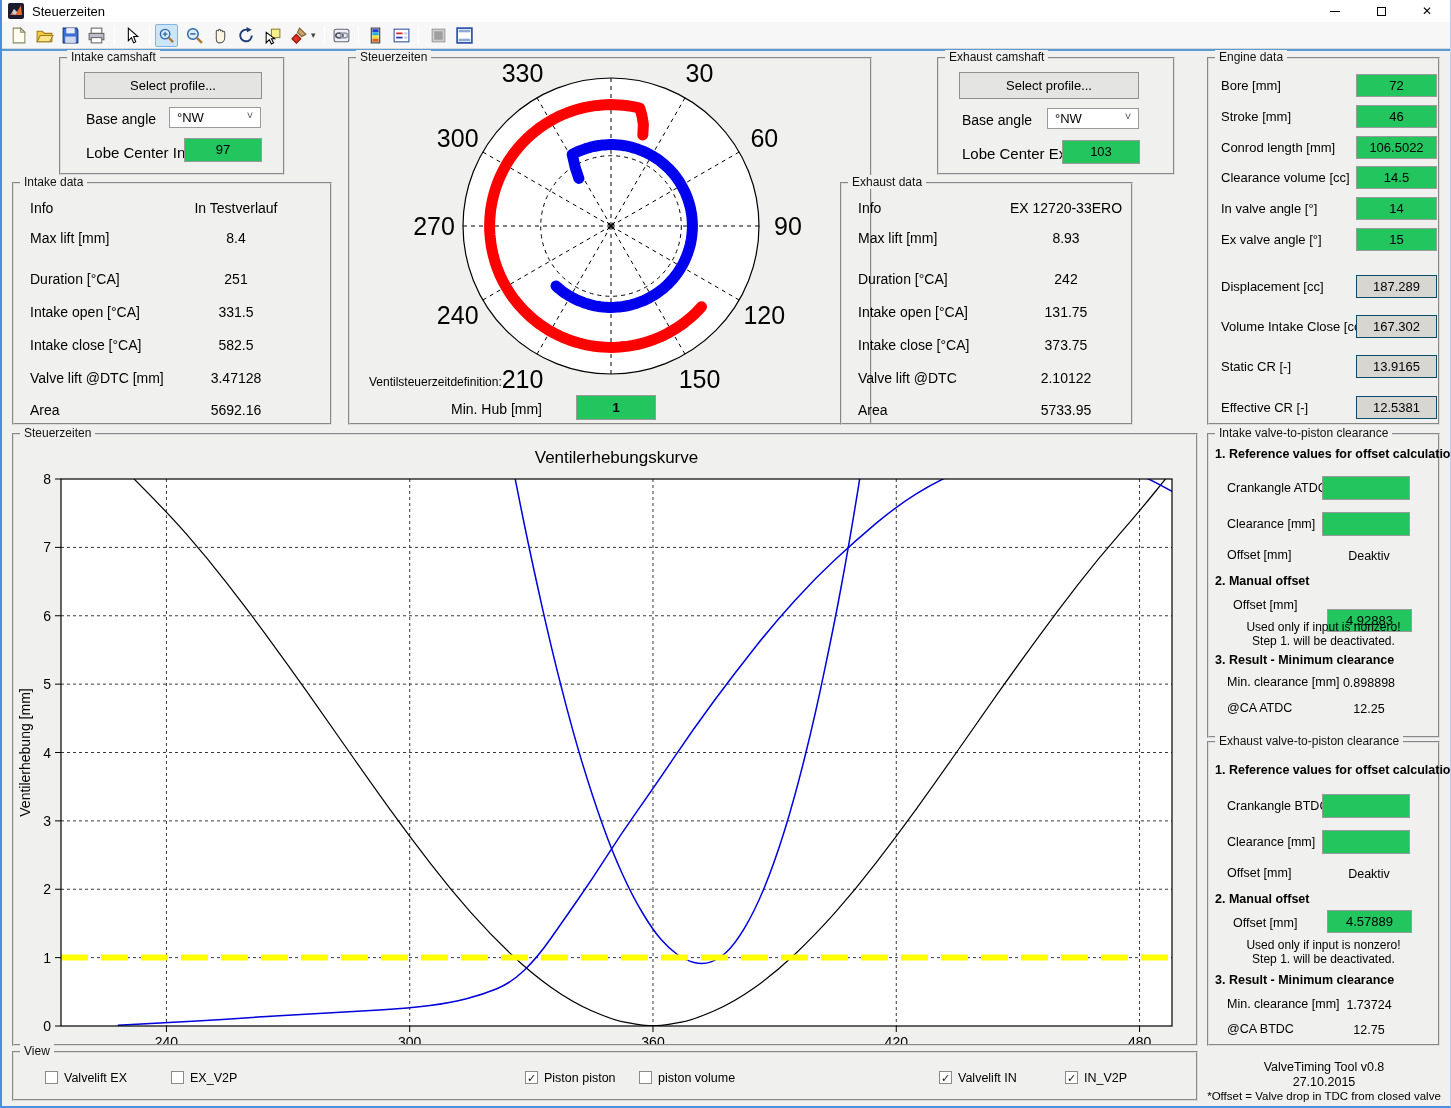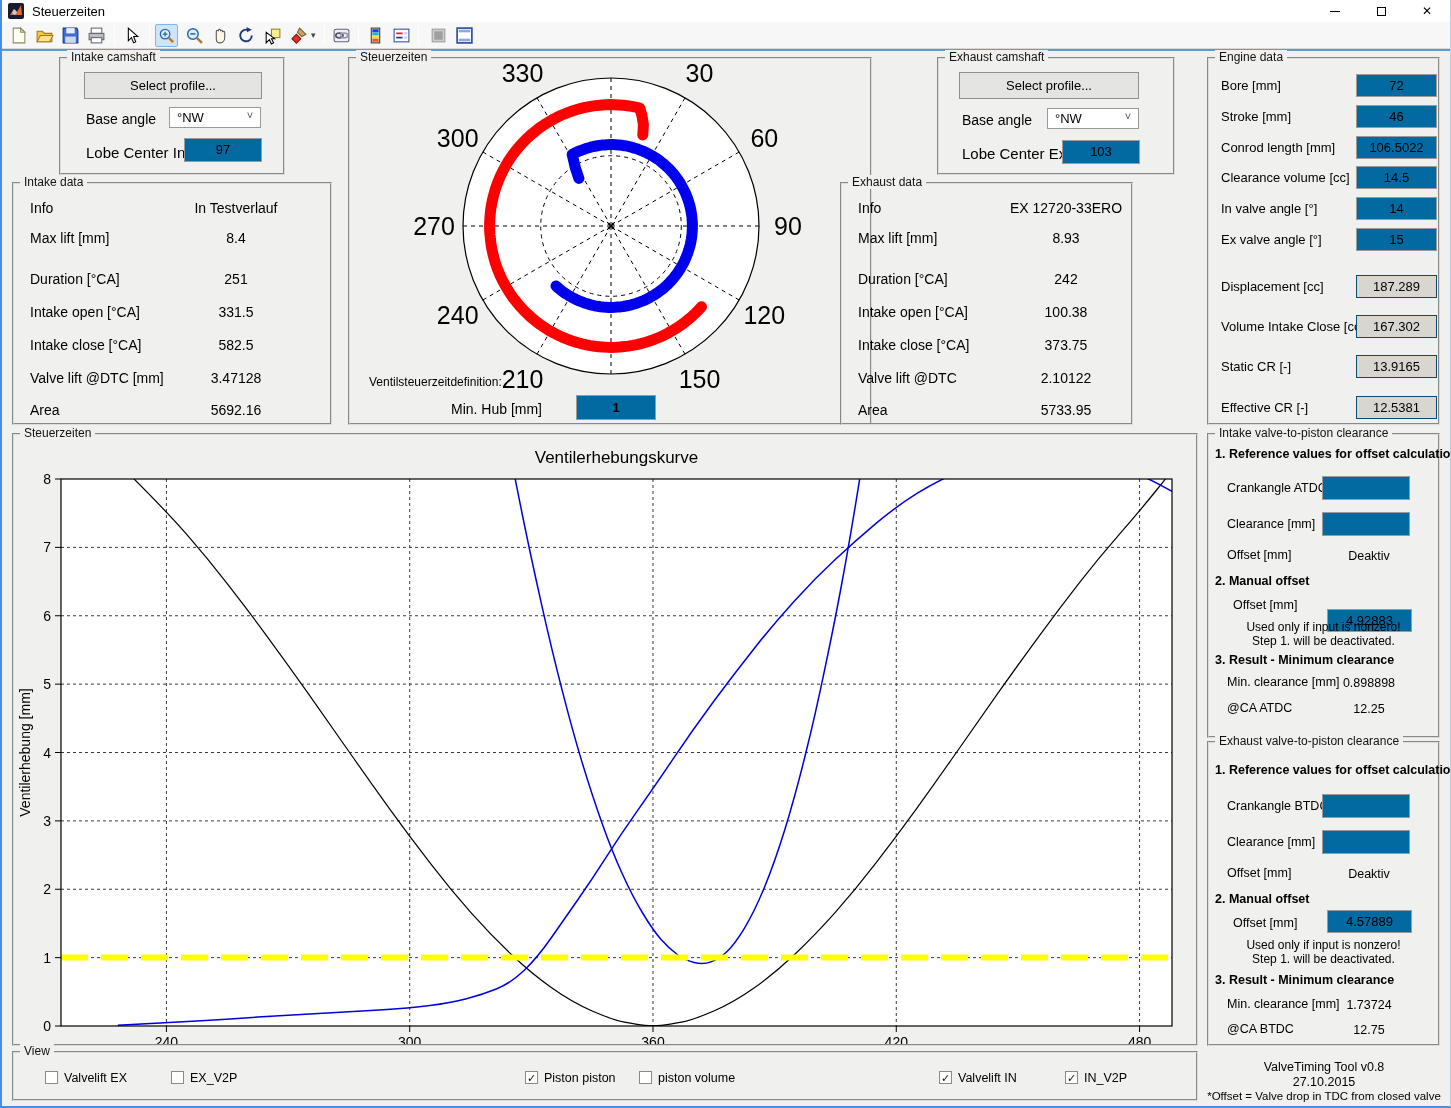--- a/index.html
+++ b/index.html
@@ -19,21 +19,21 @@
   #toolbar { position:absolute; left:0; top:22px; right:0; height:27px; background:#f7f7f7; border-bottom:1px solid #d8d8d8; }
   #toolbar-accent { position:absolute; left:0; top:49px; right:0; height:2px; background:#5a9bd5; }
   .ticon { position:absolute; top:2px; width:23px; height:23px; padding:2px; }
   .ticon.selected { background:#cde6f7; border:1px solid #7eb4ea; border-radius:2px; }
   .tsep { position:absolute; top:4px; width:1px; height:19px; background:#c9c9c9; border-right:1px solid #fff; }
   
   #client { position:absolute; left:0; top:51px; right:0; bottom:0; background:#f0f0ee; }
   .groupbox { position:absolute; border:2px groove #dcdcdc; }
   .gb-title { position:absolute; top:-9px; left:6px; background:#f0f0ee; padding:0 4px; font-size:12px; color:#111; white-space:nowrap; }
   .mbutton { position:absolute; background:#e4e4e2; border:1px solid #8f8f8f; font-size:13px; text-align:center; color:#000; }
-  .medit { position:absolute; background:#0369a1; border:1px solid #9a9a9a; font-size:13px; text-align:center; color:#000; }
+  .medit { position:absolute; background:#22c55e; border:1px solid #9a9a9a; font-size:13px; text-align:center; color:#000; }
   .mreadonly { position:absolute; background:#d8d6d1; border:1px solid #0c4a6e; font-size:13px; text-align:center; color:#000; }
   .mpopup { position:absolute; background:#fff; border:1px solid #9a9a9a; font-size:13px; color:#000; }
   .mpopup .val { position:absolute; left:7px; top:2px; }
   .mpopup .chev { position:absolute; right:2px; top:1px; width:16px; height:16px; text-align:center; color:#555; font-size:11px; }
   .lbl { position:absolute; font-size:13px; color:#000; white-space:nowrap; }
   .lbl14 { font-size:14px; }
   .bold { font-weight:bold; }
   .datarow-label { position:absolute; left:16px; font-size:14px; white-space:nowrap; }
   .datarow-value { position:absolute; font-size:14px; text-align:center; width:170px; white-space:nowrap; }
   .checkrow { position:absolute; height:16px; }
@@ -257,21 +257,21 @@
     <div class="groupbox" style="left:838px;top:131px;width:293px;height:243px">
       <span class="gb-title">Exhaust data</span>
       <div id="exhaust-rows">
           <div class="datarow-label" style="top: 16px;">Info</div>
           <div class="datarow-value" style="top: 16px; left: 139px;">EX 12720-33ERO</div>
           <div class="datarow-label" style="top: 46px;">Max lift [mm]</div>
           <div class="datarow-value" style="top: 46px; left: 139px;">8.93</div>
           <div class="datarow-label" style="top: 87px;">Duration [°CA]</div>
           <div class="datarow-value" style="top: 87px; left: 139px;">242</div>
           <div class="datarow-label" style="top: 120px;">Intake open [°CA]</div>
-          <div class="datarow-value" style="top: 120px; left: 139px;">100.38</div>
+          <div class="datarow-value" style="top: 120px; left: 139px;">131.75</div>
           <div class="datarow-label" style="top: 153px;">Intake close [°CA]</div>
           <div class="datarow-value" style="top: 153px; left: 139px;">373.75</div>
           <div class="datarow-label" style="top: 186px;">Valve lift @DTC</div>
           <div class="datarow-value" style="top: 186px; left: 139px;">2.10122</div>
           <div class="datarow-label" style="top: 218px;">Area</div>
           <div class="datarow-value" style="top: 218px; left: 139px;">5733.95</div>
         </div>
     </div>
 
     <div class="groupbox" style="left:10px;top:382px;width:1186px;height:613px">

